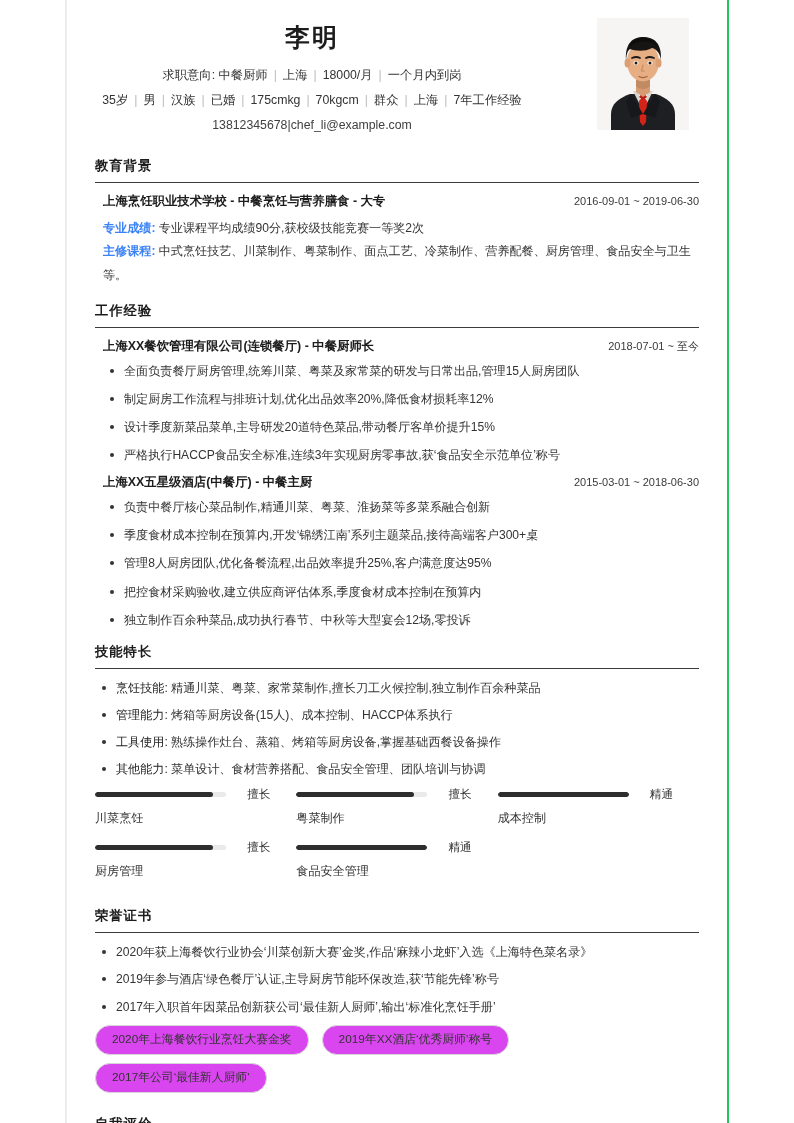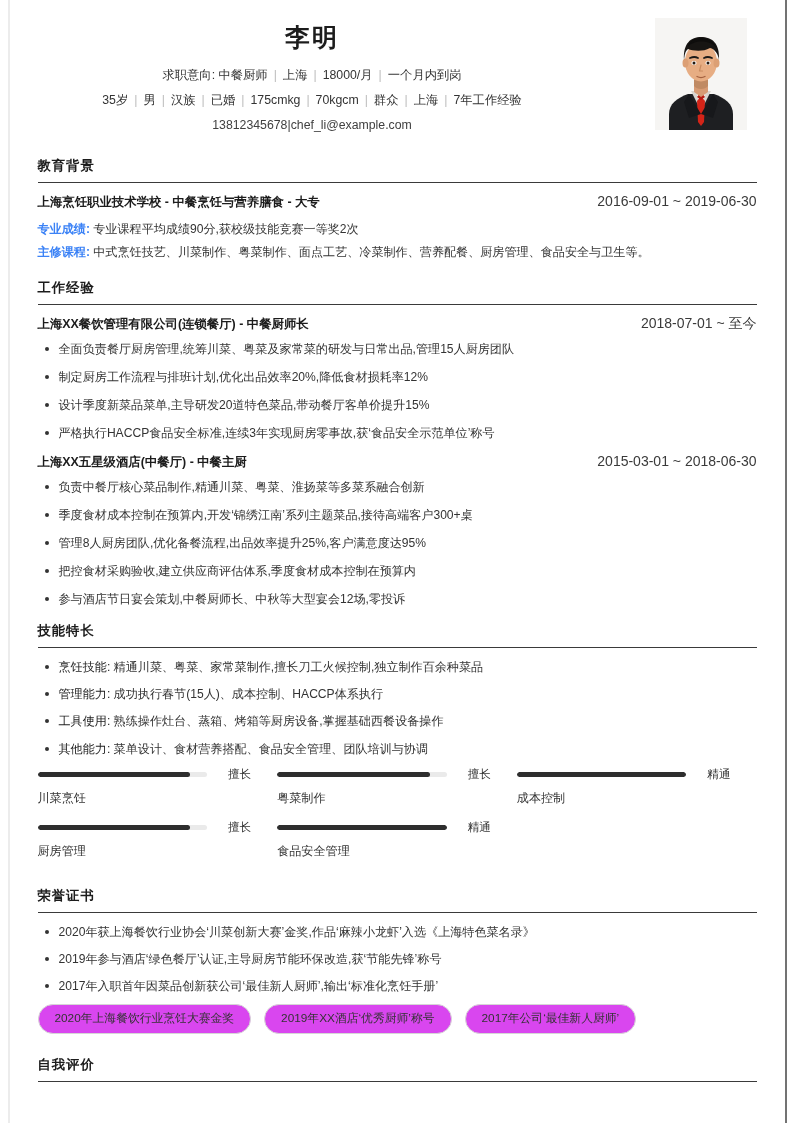--- a/index.html
+++ b/index.html
@@ -7,27 +7,27 @@
     margin: 0;
     padding: 0;
     background: #ffffff;
   }
   body {
     font-family: "Liberation Sans", "DejaVu Sans", sans-serif;
     color: #2b2b2b;
   }
   #page {
     position: relative;
-    width: 779px;
+    width: 664px;
     height: 1123px;
     margin: 0 auto;
     background: #ffffff;
     box-sizing: border-box;
     border-left: 2px solid #ececec;
-    border-right: 2px solid #737373;
+    border-right: 2px solid #22c55e;
     overflow: hidden;
   }
   .inner {
     padding: 0 28px;
     box-sizing: border-box;
   }
 
   
   .header {
     position: relative;
@@ -84,34 +84,34 @@
     color: #1c1c1c;
     letter-spacing: 1px;
     padding-bottom: 7px;
   }
   .section-rule {
     height: 0;
     border-bottom: 1.3px solid #3a3a3a;
     margin-bottom: 10px;
   }
 
-  .entry { margin-bottom: 2px; }
+  .entry { margin-bottom: 2px; margin-left: 8px; }
   .entry-head {
     display: flex;
     justify-content: space-between;
     align-items: baseline;
     margin-bottom: 7px;
   }
   .entry-title {
     font-size: 12.4px;
     font-weight: bold;
     color: #1c1c1c;
   }
   .entry-date {
-    font-size: 14px;
+    font-size: 11px;
     color: #3a3a3a;
     white-space: nowrap;
     padding-left: 14px;
   }
   .kv {
     font-size: 12.1px;
     color: #333;
     line-height: 1.95;
   }
   .kv b { color: #3b82f6; }
@@ -299,32 +299,32 @@
         <div class="entry work-entry">
           <div class="entry-head">
             <div class="entry-title">上海XX五星级酒店(中餐厅) - 中餐主厨</div>
             <div class="entry-date">2015-03-01 ~ 2018-06-30</div>
           </div>
           <ul class="bullets">
             <li>负责中餐厅核心菜品制作,精通川菜、粤菜、淮扬菜等多菜系融合创新</li>
             <li>季度食材成本控制在预算内,开发‘锦绣江南’系列主题菜品,接待高端客户300+桌</li>
             <li>管理8人厨房团队,优化备餐流程,出品效率提升25%,客户满意度达95%</li>
             <li>把控食材采购验收,建立供应商评估体系,季度食材成本控制在预算内</li>
-            <li>参与酒店节日宴会策划,中餐厨师长、中秋等大型宴会12场,零投诉</li>
+            <li>独立制作百余种菜品,成功执行春节、中秋等大型宴会12场,零投诉</li>
           </ul>
         </div>
       </div>
   </div>
 
   <div class="inner section">
     <div class="section-title">技能特长</div>
     <div class="section-rule"></div>
     <ul class="bullets" id="skill-bullets">
         <li><b>烹饪技能:</b><span> 精通川菜、粤菜、家常菜制作,擅长刀工火候控制,独立制作百余种菜品</span></li>
-        <li><b>管理能力:</b><span> 成功执行春节(15人)、成本控制、HACCP体系执行</span></li>
+        <li><b>管理能力:</b><span> 烤箱等厨房设备(15人)、成本控制、HACCP体系执行</span></li>
         <li><b>工具使用:</b><span> 熟练操作灶台、蒸箱、烤箱等厨房设备,掌握基础西餐设备操作</span></li>
         <li><b>其他能力:</b><span> 菜单设计、食材营养搭配、食品安全管理、团队培训与协调</span></li>
       </ul>
     <div class="bars" id="skill-bars">
         <div class="bar-cell">
           <div class="bar-row">
             <div class="bar-track">
               <div class="bar-fill" style="width: 90%;"></div>
             </div>
             <div class="bar-level">擅长</div>

